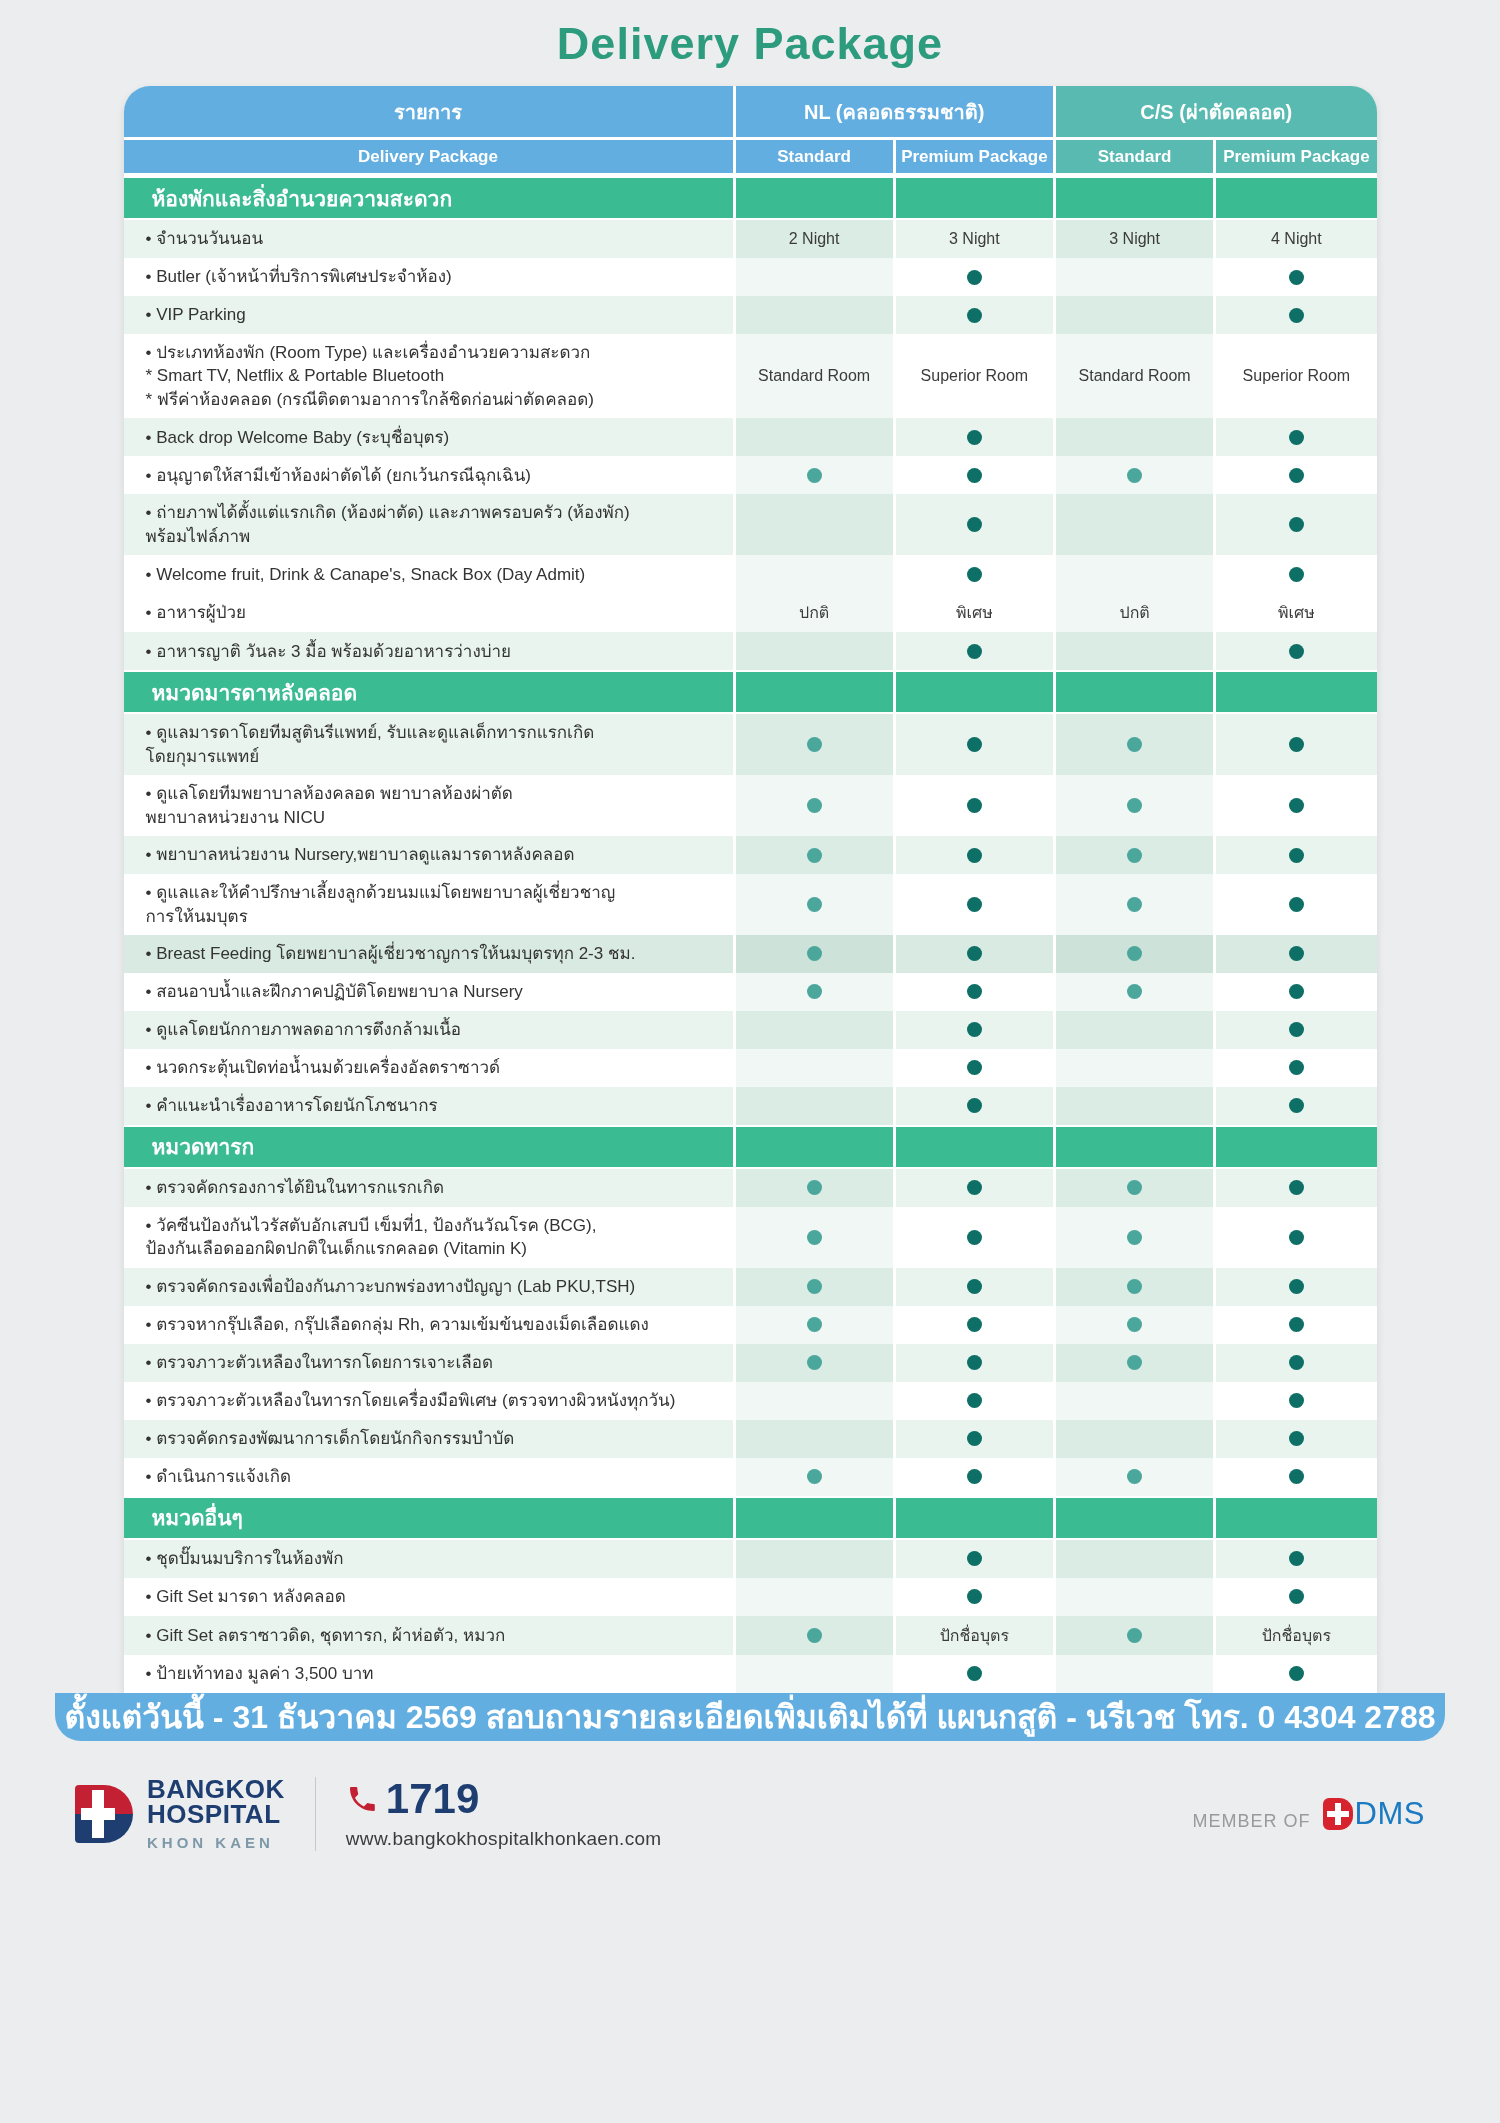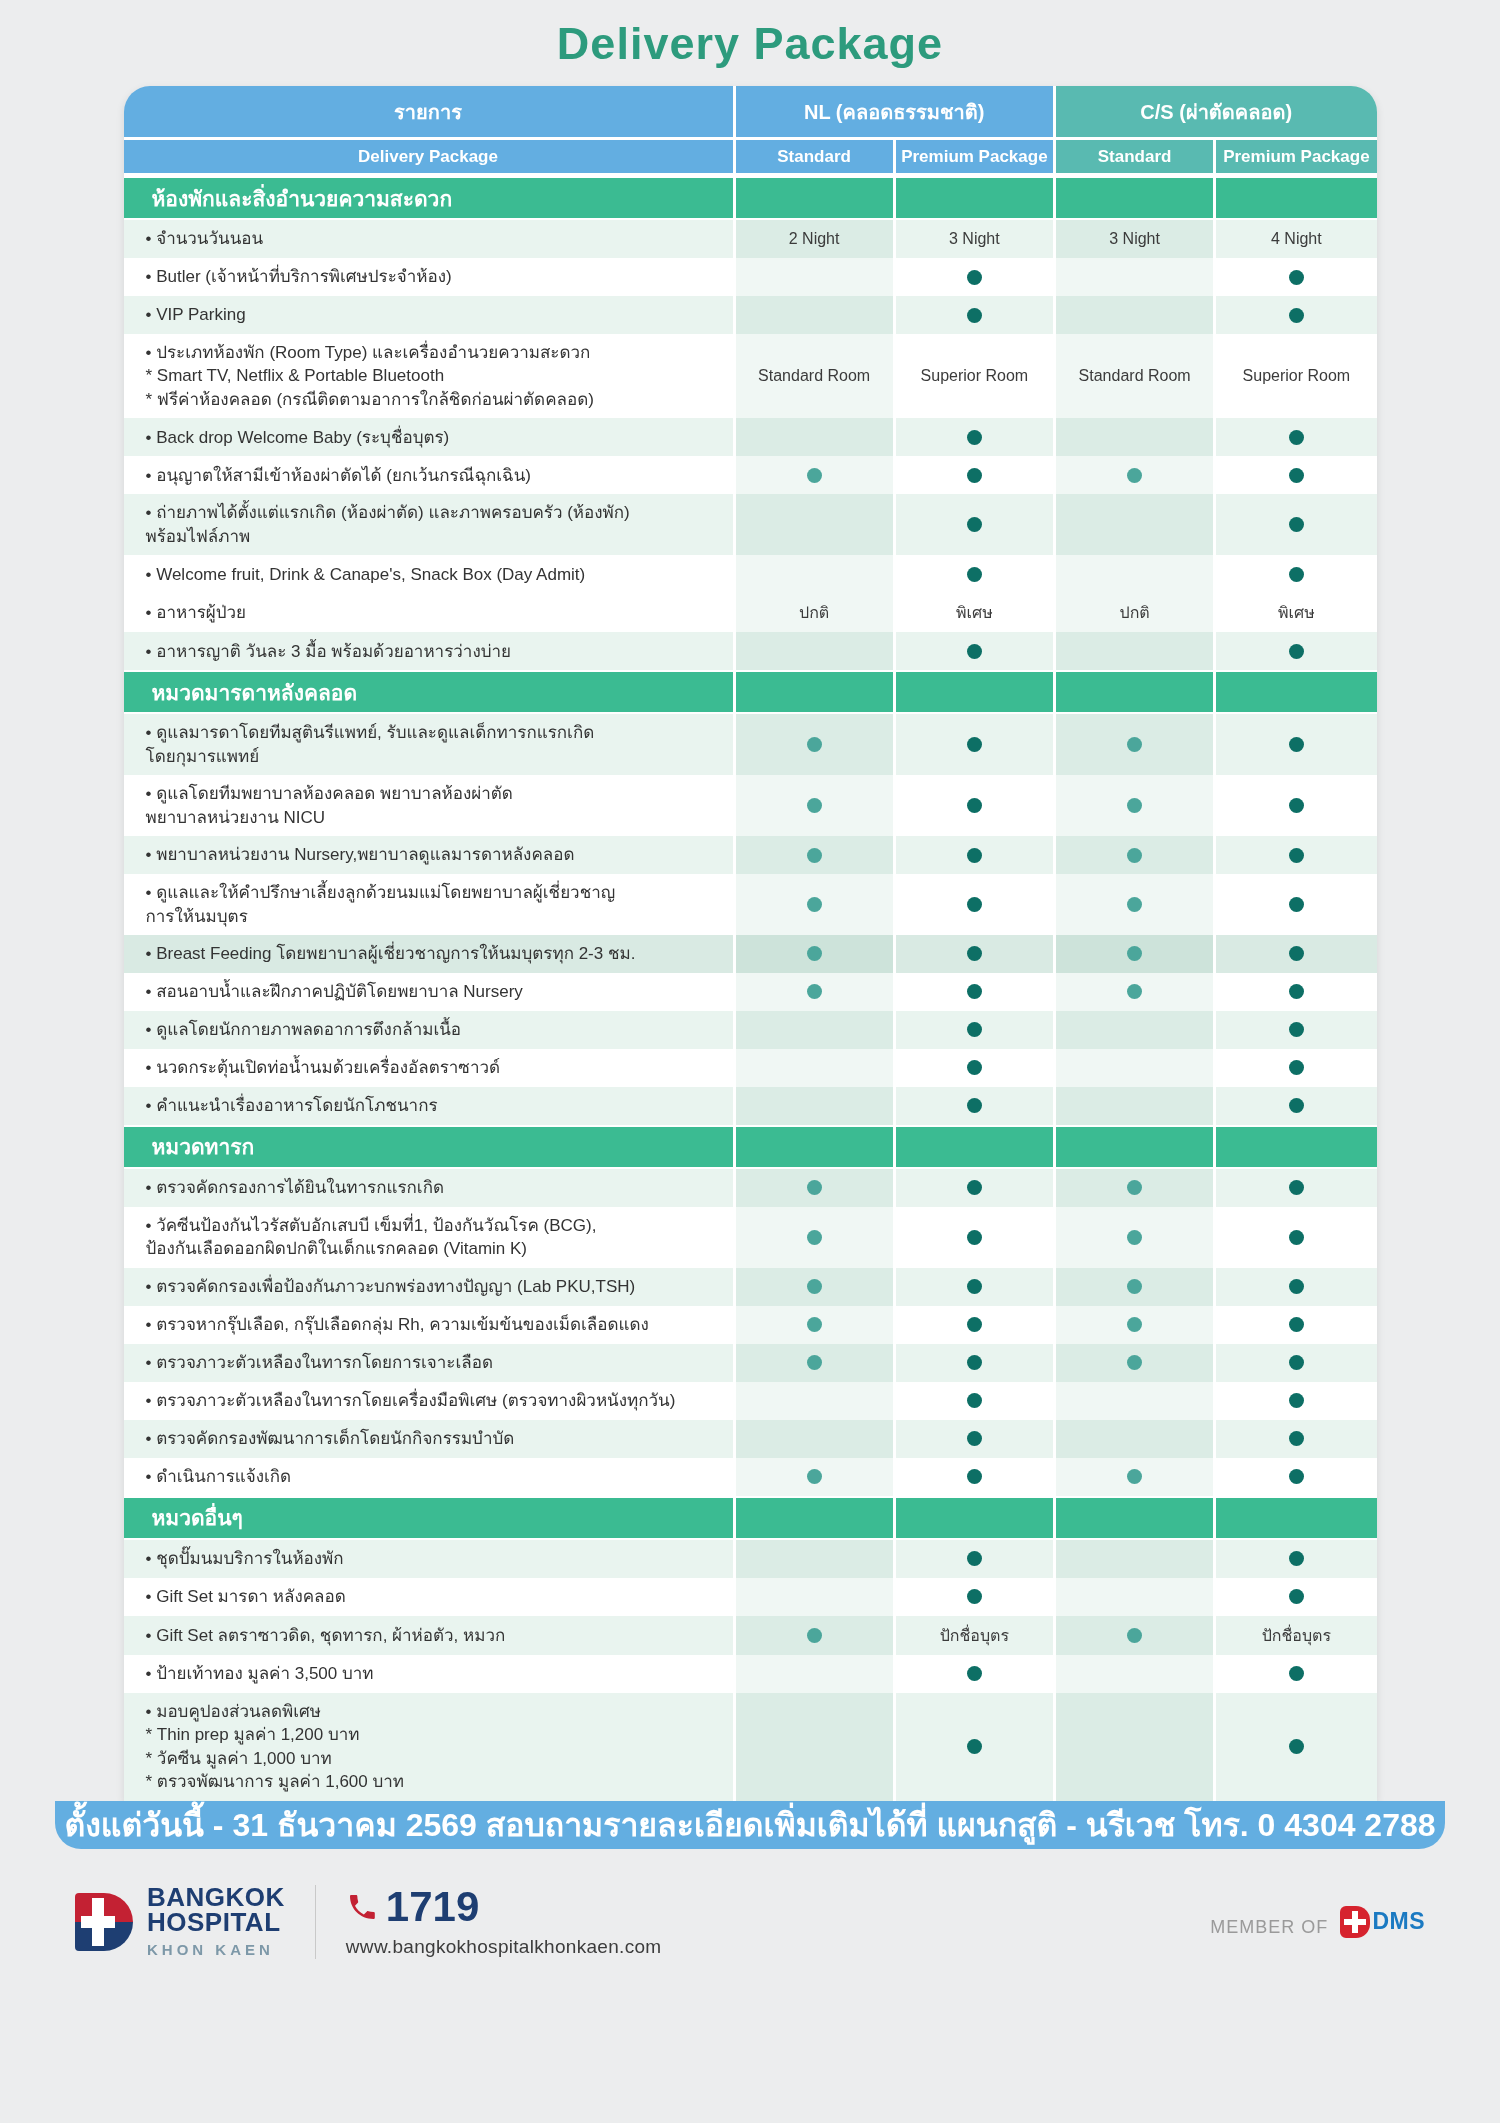--- a/index.html
+++ b/index.html
@@ -121,21 +121,21 @@
   .vdiv { width: 1px; height: 74px; background: #c9c9c9; margin: 0 30px; }
   .phoneblock .ptop { display: flex; align-items: center; gap: 8px; }
   .phoneblock .pnum { color: #1e3e72; font-weight: bold; font-size: 42px; line-height: 1; }
   .phoneblock .purl { color: #3c3c3c; font-size: 19px; margin-top: 8px; letter-spacing: 0.3px; }
   .member { margin-left: auto; display: flex; align-items: flex-end; gap: 12px; }
   .member .mtxt { color: #9a9a9a; font-size: 18px; letter-spacing: 1px; }
   .bdms { display: flex; align-items: center; }
   .bdms .bb { position: relative; width: 30px; height: 32px; background: #d6232e; border-radius: 6px 14px 14px 6px; }
   .bdms .bb .pv { position: absolute; left: 12px; top: 5px; width: 6px; height: 22px; background: #fff; }
   .bdms .bb .ph { position: absolute; left: 4px; top: 13px; width: 22px; height: 6px; background: #fff; }
-  .bdms .dms { color: #1b7ac2; font-weight: bold; font-size: 23px; letter-spacing: 0.5px; margin-left: 2px; }
+  .bdms .dms { color: #1b7ac2; font-weight: normal; font-size: 31px; letter-spacing: 0.5px; margin-left: 2px; }
 </style>
 </head>
 <body>
 
 <div class="page">
 
   <div class="title">Delivery Package</div>
 
   <div class="table-wrap">
 
@@ -590,34 +590,20 @@
           </div>
           <div class="cell colstd">
             <span class="dot std"></span>
           </div>
           <div class="cell">
             <span>ปักชื่อบุตร</span>
           </div>
         </div>
         <div class="grid-row row white">
           <div class="cell lab">• ป้ายเท้าทอง มูลค่า 3,500 บาท</div>
-          <div class="cell colstd"></div>
-          <div class="cell">
-            <span class="dot prem"></span>
-          </div>
-          <div class="cell colstd"></div>
-          <div class="cell">
-            <span class="dot prem"></span>
-          </div>
-        </div>
-        <div class="grid-row row mint">
-          <div class="cell lab">• มอบคูปองส่วนลดพิเศษ
-  * Thin prep มูลค่า 1,200 บาท
-  * วัคซีน มูลค่า 1,000 บาท
-  * ตรวจพัฒนาการ มูลค่า 1,600 บาท</div>
           <div class="cell colstd"></div>
           <div class="cell">
             <span class="dot prem"></span>
           </div>
           <div class="cell colstd"></div>
           <div class="cell">
             <span class="dot prem"></span>
           </div>
         </div>
       </div>

